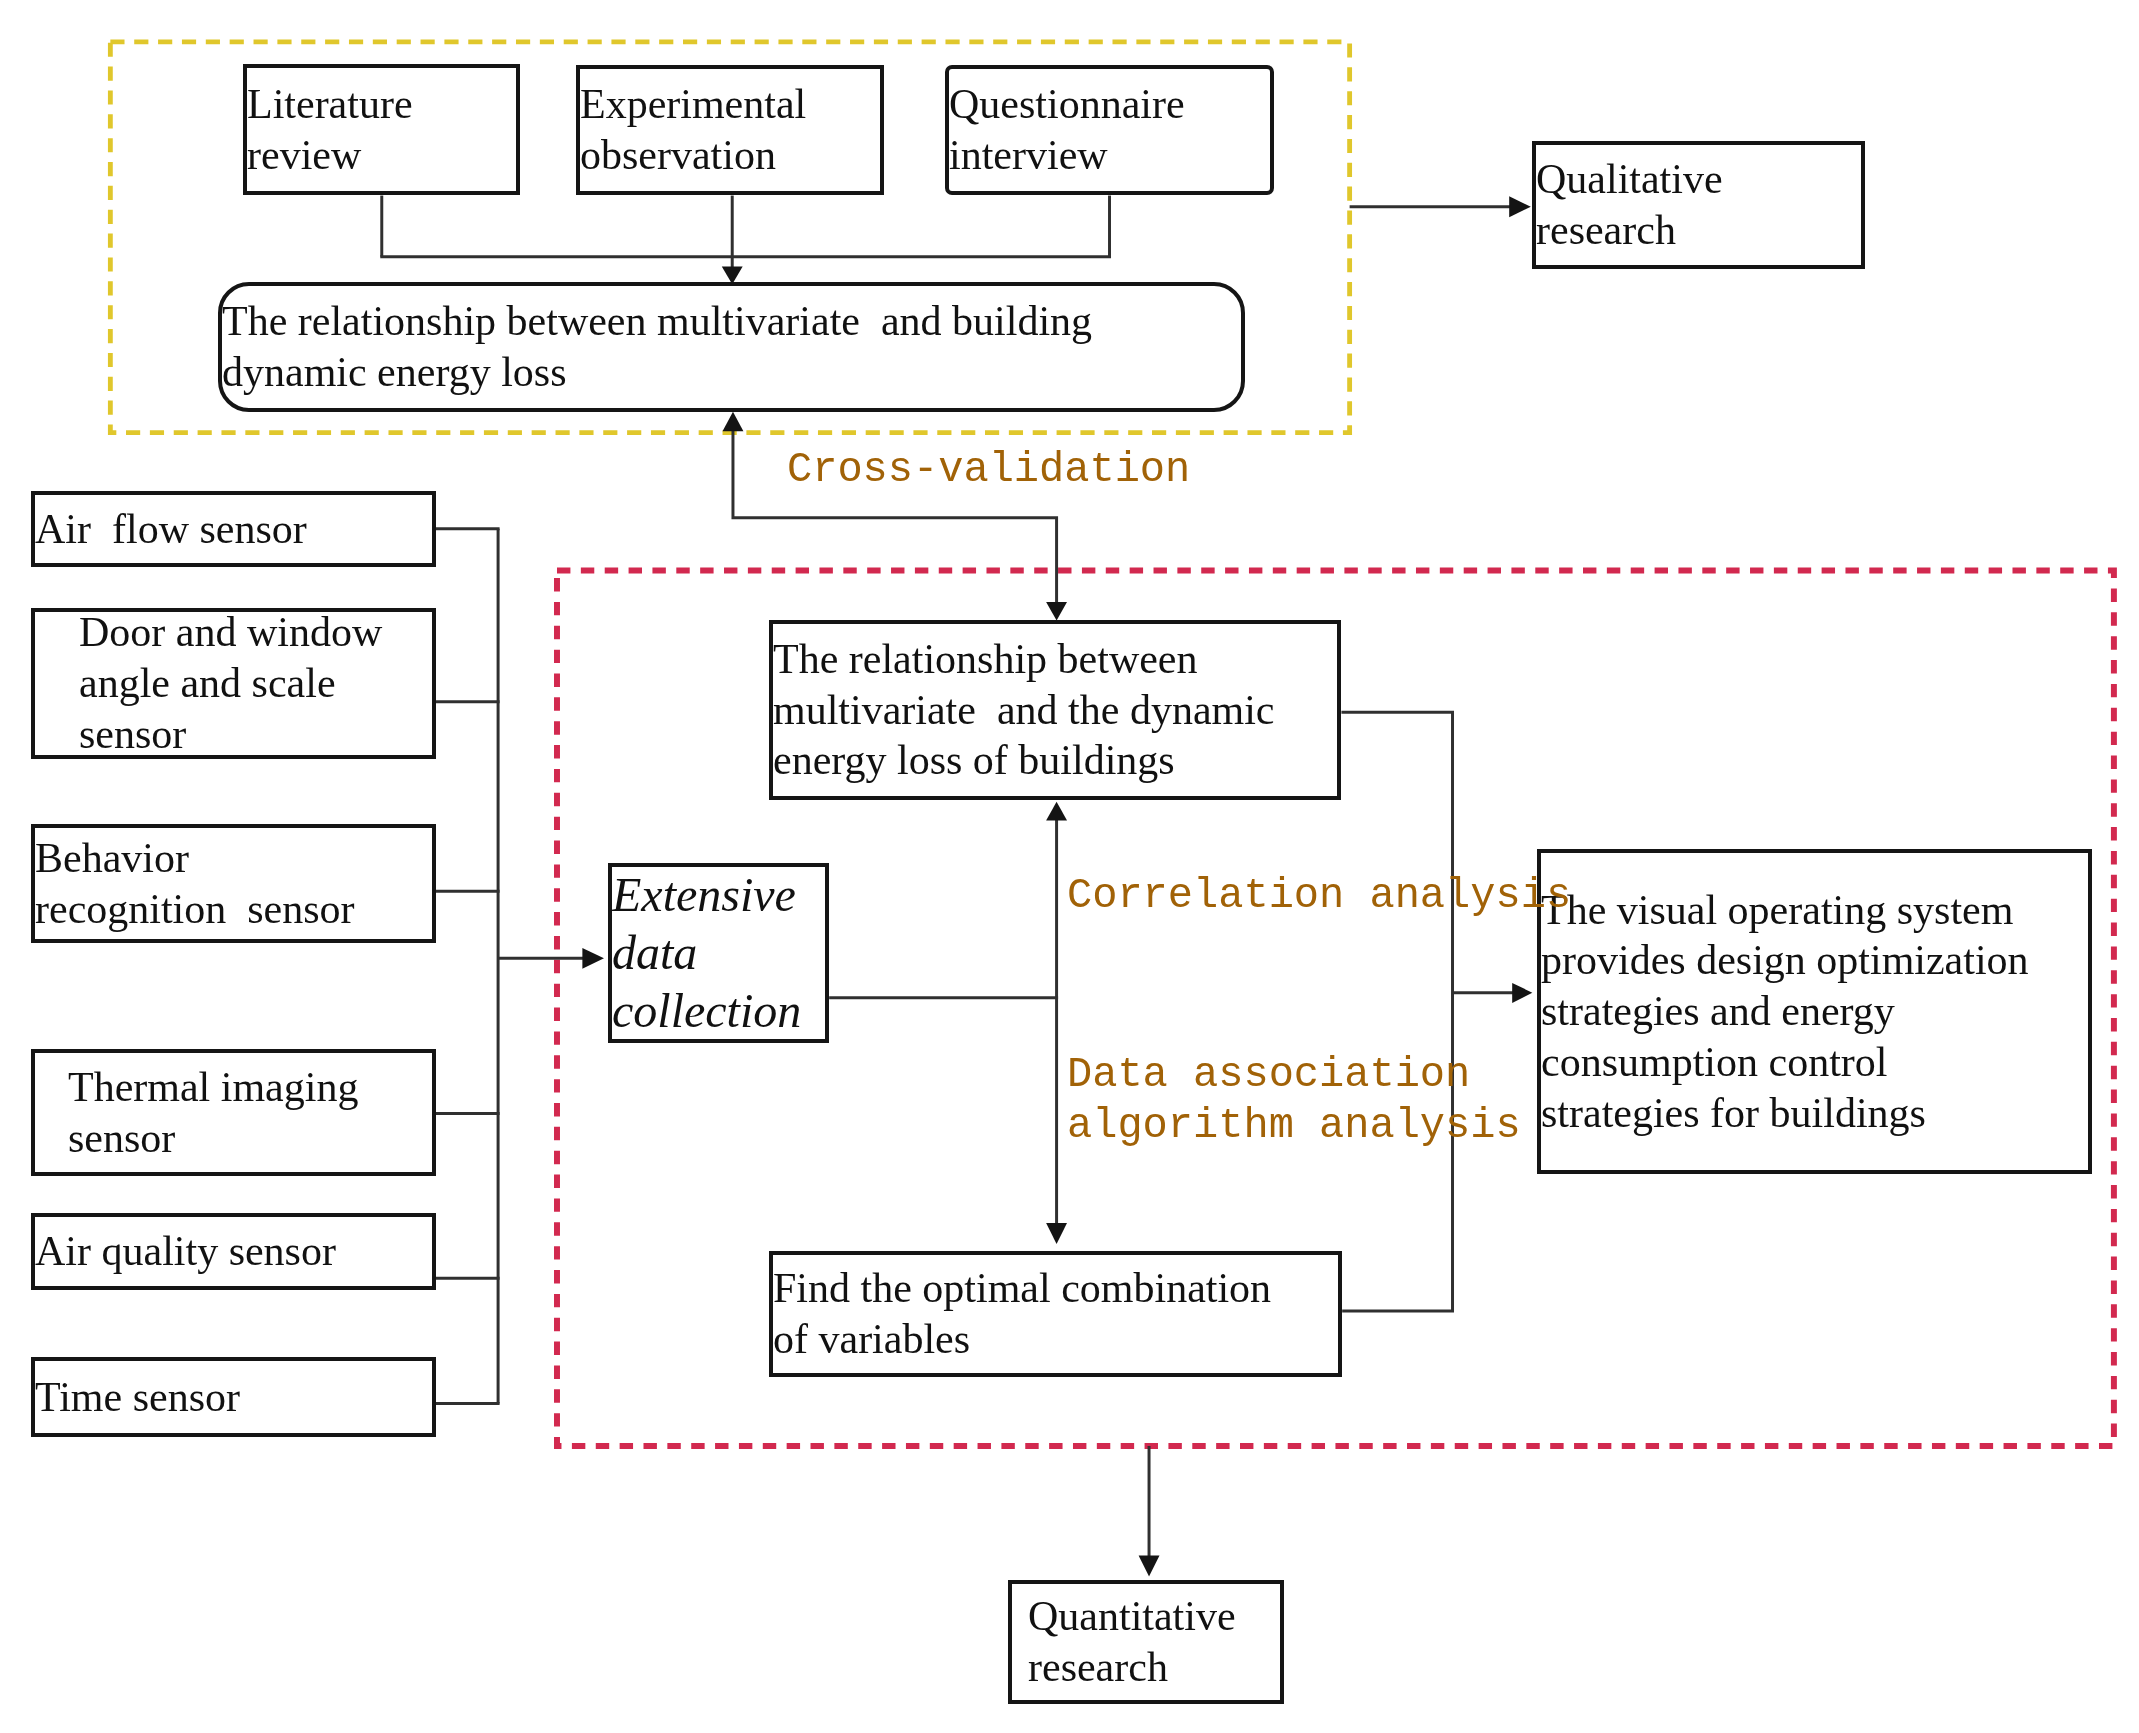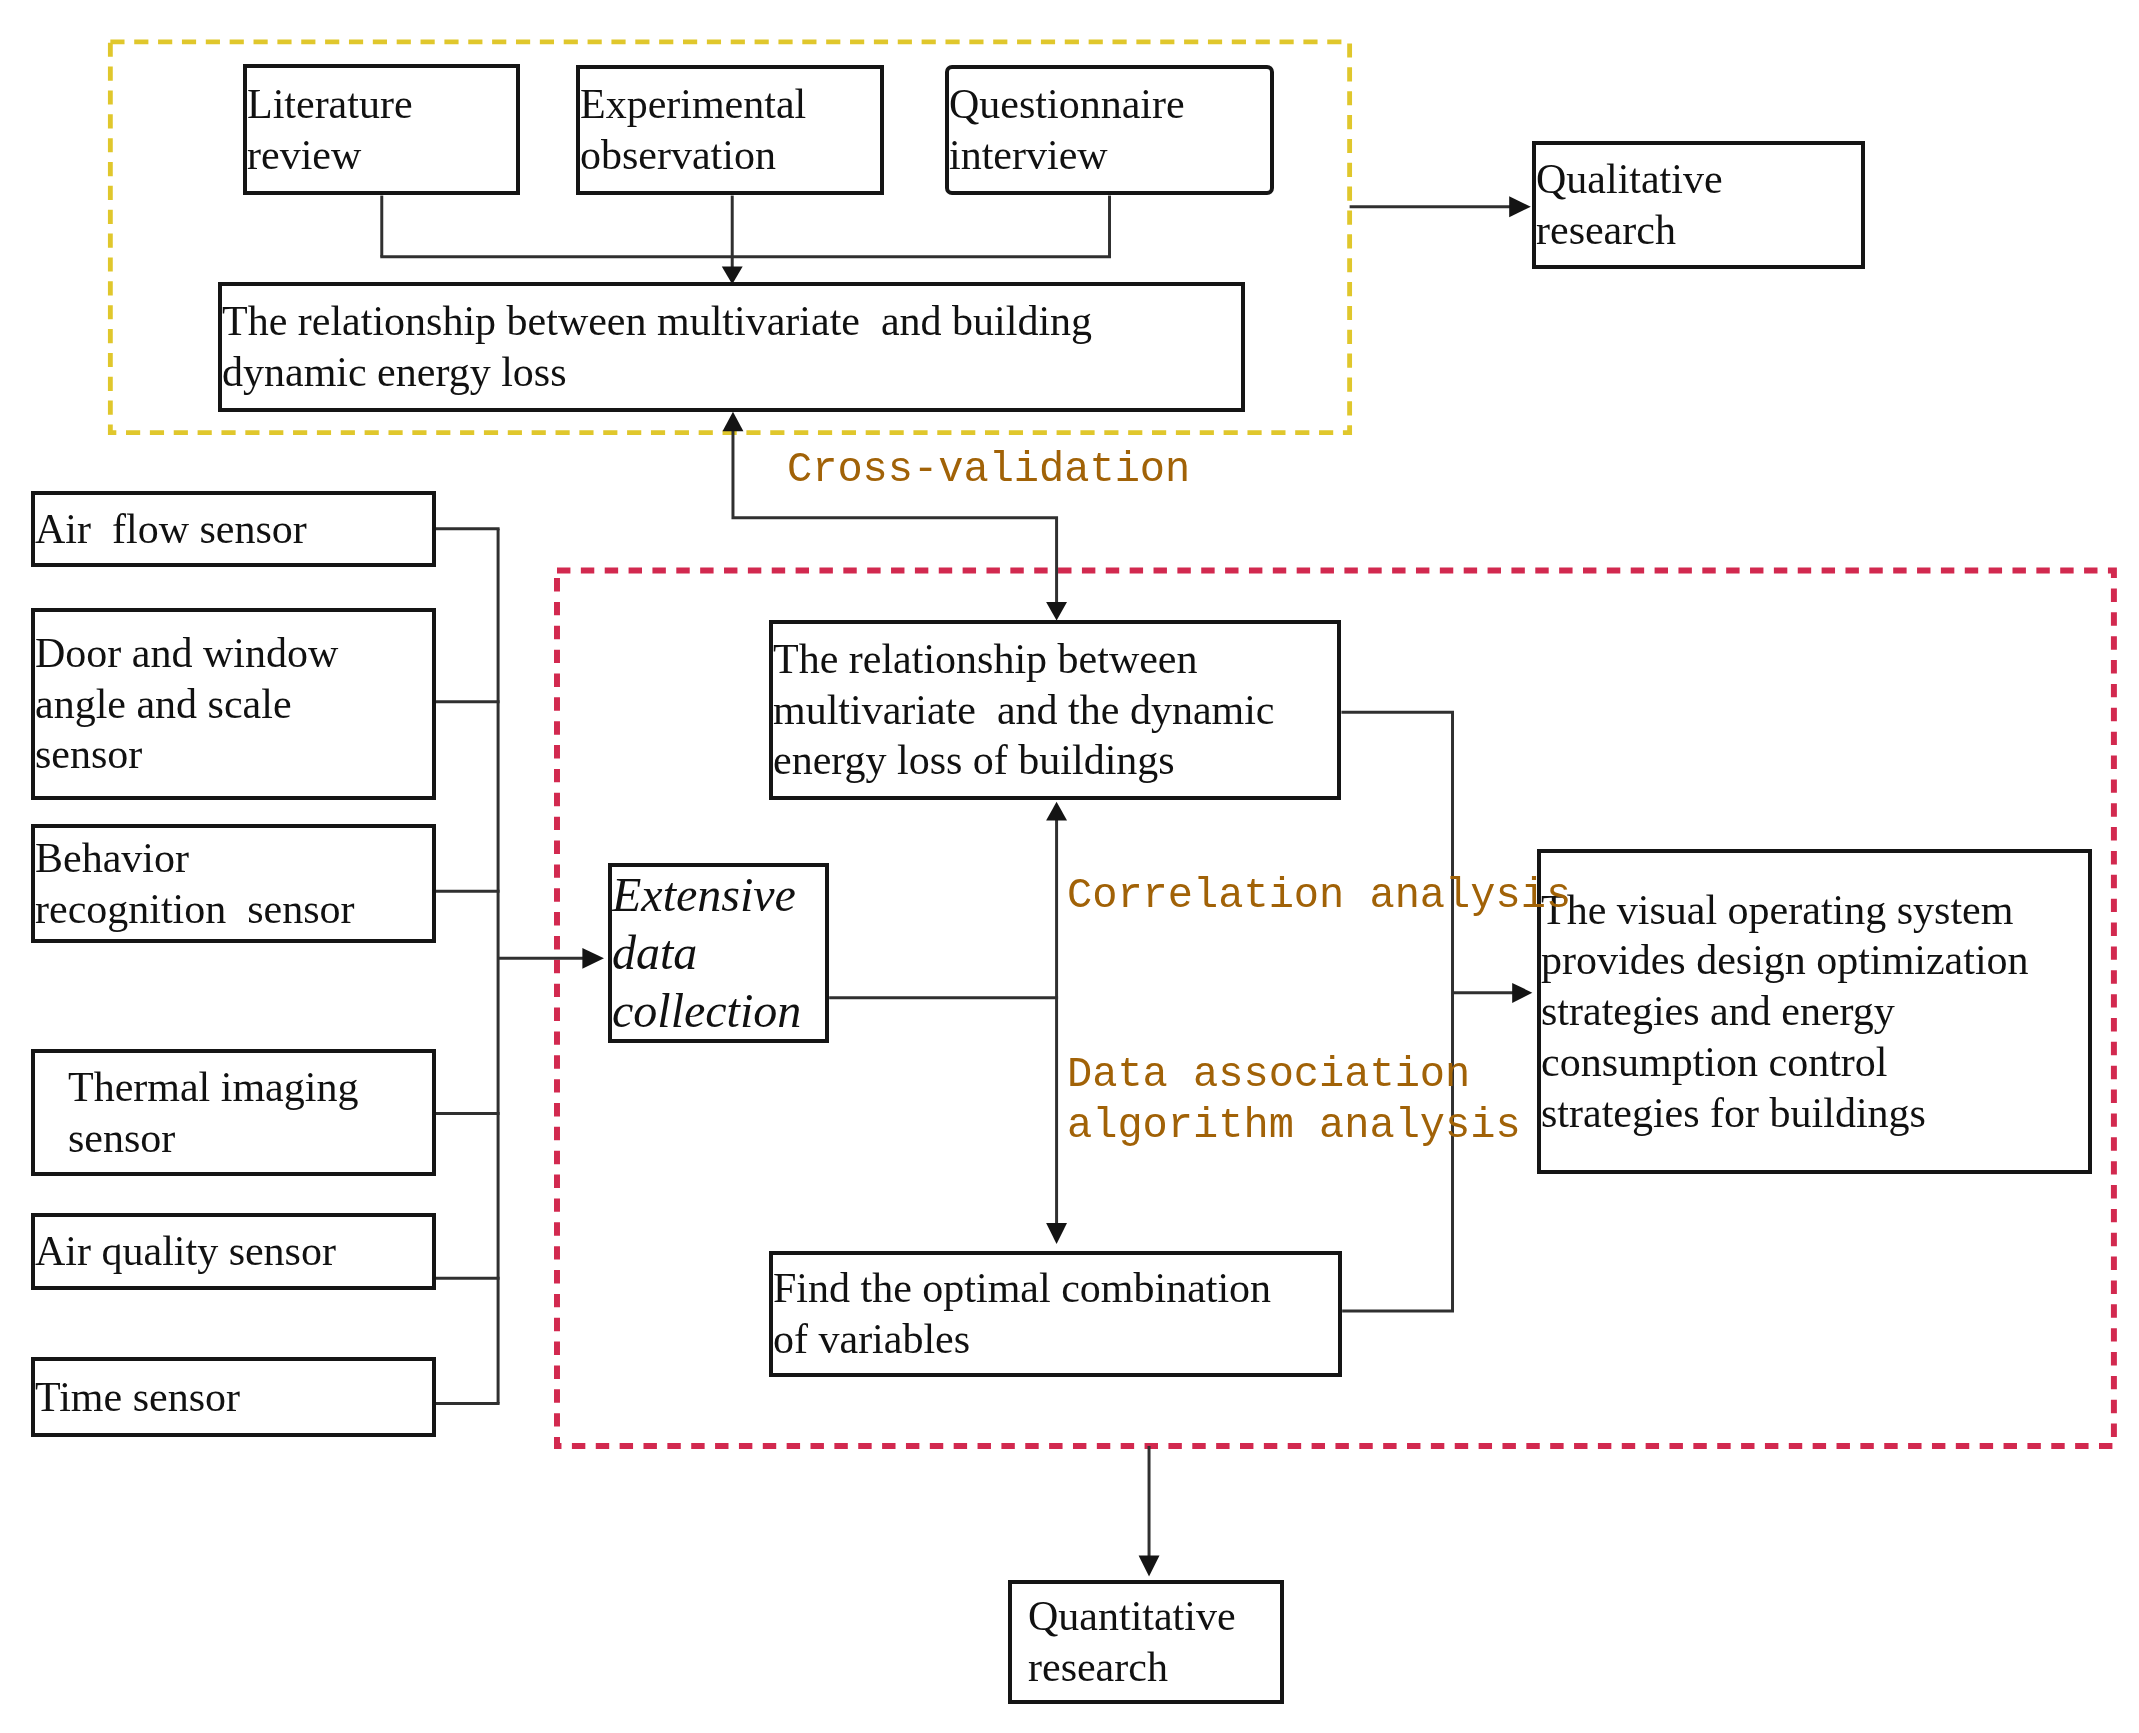--- a/index.html
+++ b/index.html
@@ -82,30 +82,30 @@
   <div class="nodebox" style="left:945px;top:65px;width:329px;height:130px;font-size:42px;border-radius:7px;">
     <span class="t">Questionnaire
 interview</span>
   </div>
 
   <div class="nodebox" style="left:1532px;top:141px;width:333px;height:128px;font-size:42px;">
     <span class="t">Qualitative
 research</span>
   </div>
 
-  <div class="nodebox" style="left:218px;top:282px;width:1027px;height:130px;font-size:42px;">
+  <div class="nodebox" style="left:218px;top:282px;width:1027px;height:130px;font-size:42px;border-radius:31px;">
     <span class="t">The relationship between multivariate  and building
 dynamic energy loss</span>
   </div>
 
   <div class="nodebox" style="left:31px;top:491px;width:405px;height:76px;font-size:42px;">
     <span class="t">Air  flow sensor</span>
   </div>
 
-  <div class="nodebox" style="left:31px;top:608px;width:405px;height:192px;font-size:42px;">
+  <div class="nodebox" style="left:31px;top:608px;width:405px;height:151px;font-size:42px;padding-left:44px;">
     <span class="t">Door and window
 angle and scale
 sensor</span>
   </div>
 
   <div class="nodebox" style="left:31px;top:824px;width:405px;height:119px;font-size:42px;">
     <span class="t">Behavior
 recognition  sensor</span>
   </div>
 

